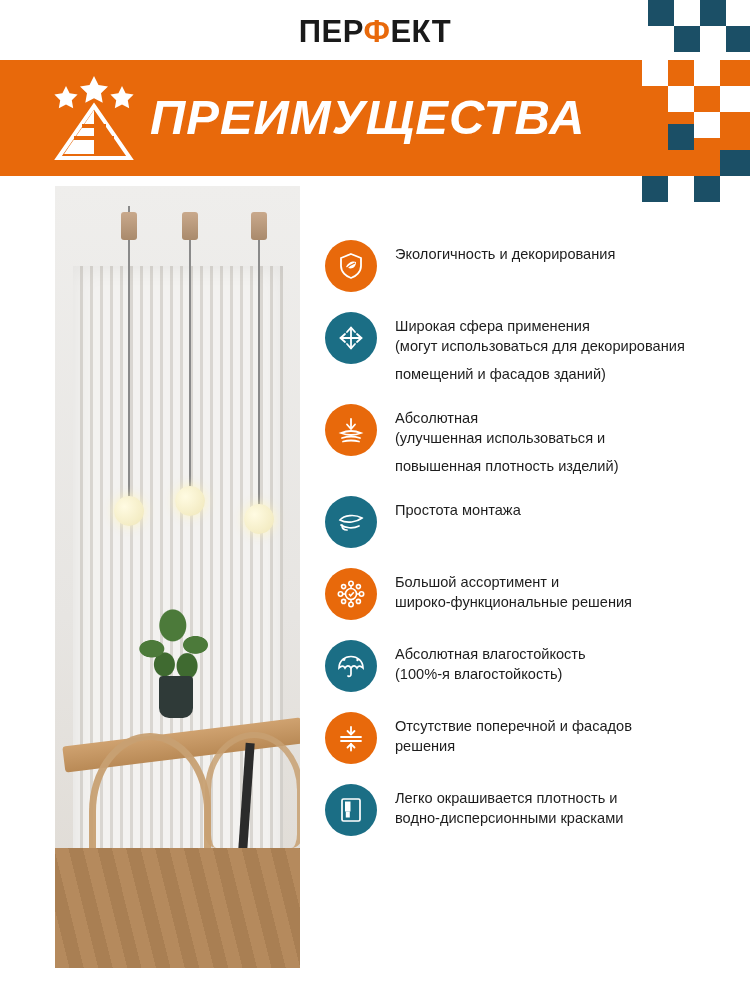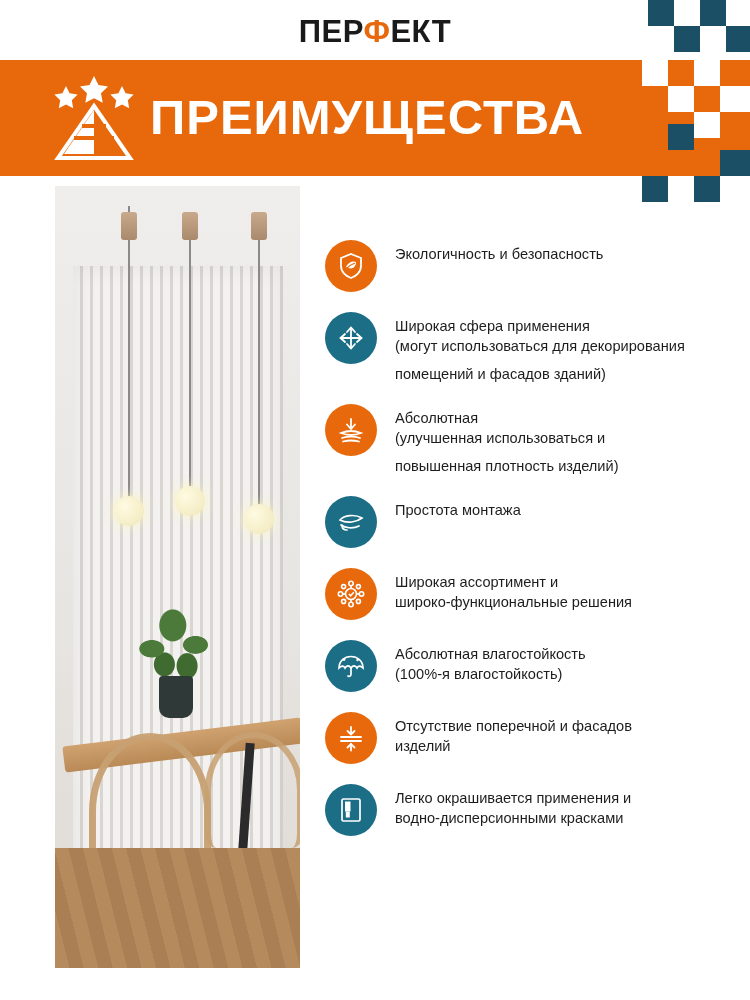--- a/index.html
+++ b/index.html
@@ -56,20 +56,21 @@
   }
   .banner-title {
     position: absolute;
     left: 150px;
     top: 26px;
     color: #ffffff;
     font-size: 49px;
     font-weight: bold;
     letter-spacing: 1px;
     line-height: 62px;
+    font-style: italic;
   }
   .logo-mark {
     position: absolute;
     left: 44px;
     top: 16px;
     width: 100px;
     height: 86px;
   }
 
   
@@ -305,21 +306,21 @@
 
   <div class="feature">
     <div class="badge orange">
       <svg width="30" height="30" viewBox="0 0 30 30" fill="none" stroke="#ffffff" stroke-width="1.8">
         <path d="M15 3 L25 7 V15 C25 21 20 25.5 15 27 C10 25.5 5 21 5 15 V7 Z"></path>
         <path d="M10 16 C13 10 18 10 20 11 C20 17 15 19 10 16 Z" fill="#ffffff" stroke="none"></path>
         <path d="M10 18 C13 15 16 13 19 12" stroke="#E8690B" stroke-width="1.2"></path>
       </svg>
     </div>
     <div class="txt">
-      <span class="line1">Экологичность и безопасность</span>
+      <span class="line1">Экологичность и декорирования</span>
 
     </div>
   </div>
 
   <div class="feature">
     <div class="badge teal">
       <svg width="30" height="30" viewBox="0 0 30 30" fill="none" stroke="#ffffff" stroke-width="1.8" stroke-linecap="round">
         <line x1="15" y1="5" x2="15" y2="25"></line>
         <line x1="5" y1="15" x2="25" y2="15"></line>
         <polyline points="11,9 15,4.5 19,9"></polyline>
@@ -379,21 +380,21 @@
         <circle cx="22.4" cy="22.4" r="2"></circle>
         <circle cx="7.6" cy="22.4" r="2"></circle>
         <circle cx="7.6" cy="7.6" r="2"></circle>
         <line x1="15" y1="6.7" x2="15" y2="9.5"></line>
         <line x1="15" y1="20.5" x2="15" y2="23.3"></line>
         <line x1="6.7" y1="15" x2="9.5" y2="15"></line>
         <line x1="20.5" y1="15" x2="23.3" y2="15"></line>
       </svg>
     </div>
     <div class="txt">
-      <span class="line1">Широкая ассортимент и</span>
+      <span class="line1">Большой ассортимент и</span>
       <span class="line2">широко-функциональные решения</span>
 
     </div>
   </div>
 
   <div class="feature">
     <div class="badge teal">
       <svg width="32" height="32" viewBox="0 0 32 32" fill="none" stroke="#ffffff" stroke-width="1.7" stroke-linecap="round">
         <path d="M4 18 C4 11 9.5 6.5 16 6.5 C22.5 6.5 28 11 28 18 C25.5 15.5 23.5 15.5 22 18 C20.5 15.5 18 15 16 18 C14 15 11.5 15.5 10 18 C8.5 15.5 6.5 15.5 4 18 Z"></path>
         <path d="M16 18 V24 C16 26 14.5 27 13 26"></path>
@@ -414,33 +415,33 @@
         <line x1="15" y1="4" x2="15" y2="11"></line>
         <polyline points="11.5,8 15,11.5 18.5,8"></polyline>
         <line x1="5" y1="14" x2="25" y2="14"></line>
         <line x1="5" y1="18" x2="25" y2="18"></line>
         <line x1="15" y1="21" x2="15" y2="27.5"></line>
         <polyline points="11.5,24.5 15,21 18.5,24.5"></polyline>
       </svg>
     </div>
     <div class="txt">
       <span class="line1">Отсутствие поперечной и фасадов</span>
-      <span class="line2">изделий</span>
+      <span class="line2">решения</span>
 
     </div>
   </div>
 
   <div class="feature">
     <div class="badge teal">
       <svg width="30" height="30" viewBox="0 0 30 30" fill="none" stroke="#ffffff" stroke-width="1.7">
         <rect x="6" y="4" width="18" height="22" rx="1.5"></rect>
         <rect x="9" y="6.5" width="5.5" height="10" fill="#ffffff" stroke="none"></rect>
         <rect x="9.8" y="16.5" width="4" height="6" fill="#ffffff" stroke="none"></rect>
       </svg>
     </div>
     <div class="txt">
-      <span class="line1">Легко окрашивается применения и</span>
+      <span class="line1">Легко окрашивается плотность и</span>
       <span class="line2">водно-дисперсионными красками</span>
 
     </div>
   </div>
 
 </div>
 
 </body></html>

